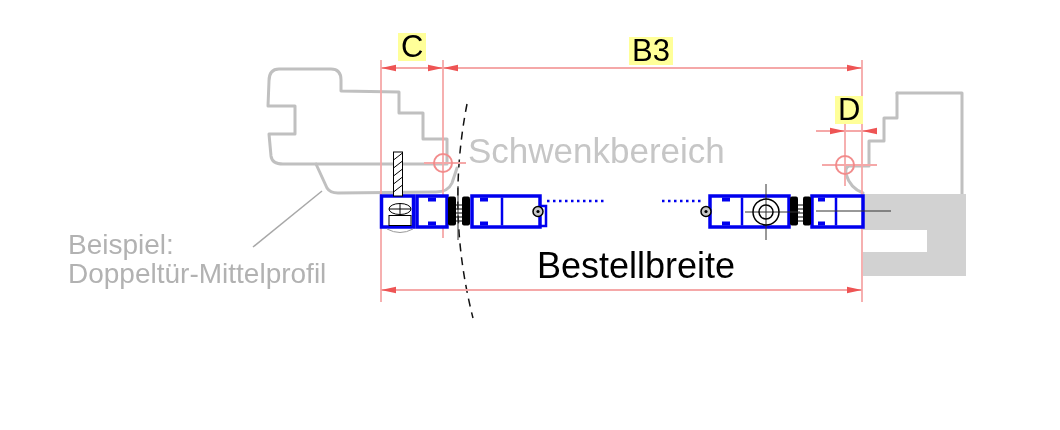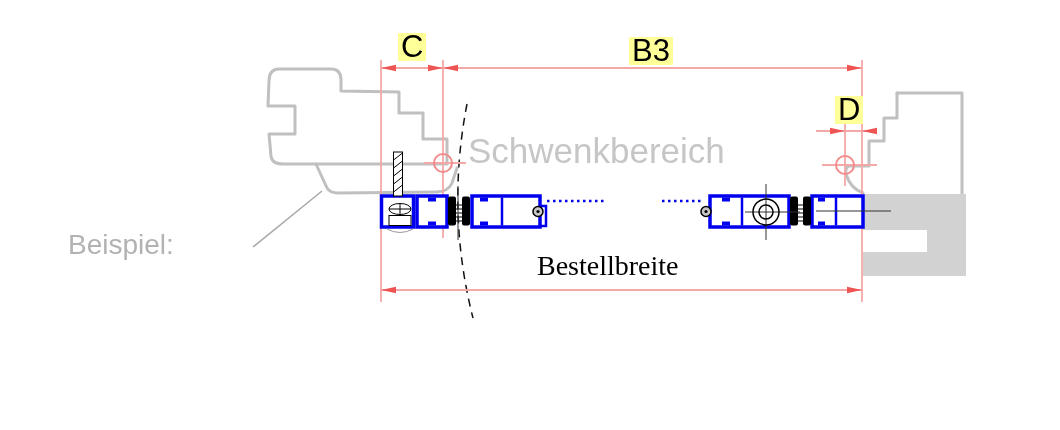--- a/index.html
+++ b/index.html
@@ -20,21 +20,21 @@
   .tab{fill:var(--profile_blue);stroke:none;}
   .blk{fill:#000;stroke:none;}
   .hatch{stroke:#000;stroke-width:1;fill:none;}
   .cline{stroke:#333;stroke-width:1;fill:none;}
   .target{stroke:#000;stroke-width:1.5;fill:none;}
   .screw{stroke:#000;stroke-width:1;fill:#fff;}
 
   .label{position:absolute;white-space:nowrap;color:#000;}
   .dim-letter{font-size:31px;line-height:28px;padding:0 3px;background:var(--highlight_yellow);}
   .swing{font-size:35px;line-height:36px;color:var(--text_gray_light);}
-  .order{font-size:28px;line-height:30px;color:var(--text_black);font-family:Liberation Serif, serif;}
+  .order{font-size:36px;line-height:30px;color:var(--text_black);}
   .example{font-size:28px;line-height:29px;color:var(--text_gray);}
 </style>
 </head>
 <body>
 
 <div id="stage">
 
   <svg width="1060" height="430" viewBox="0 0 1060 430">
 
     <g class="gray-stroke">
@@ -158,15 +158,16 @@
   <div class="label dim-letter" style="left:629px;top:37px">B3</div>
 
   <div class="label dim-letter" style="left:835px;top:96px">D</div>
 
   <div class="label swing" style="left:468px;top:133px">Schwenkbereich</div>
 
   <div class="label order" style="left:537px;top:251px">Bestellbreite</div>
 
   <div class="label example" style="left:68px;top:230px">
     <div>Beispiel:</div>
+    <div>Doppeltür-Mittelprofil</div>
   </div>
 
 </div>
 
 </body></html>

